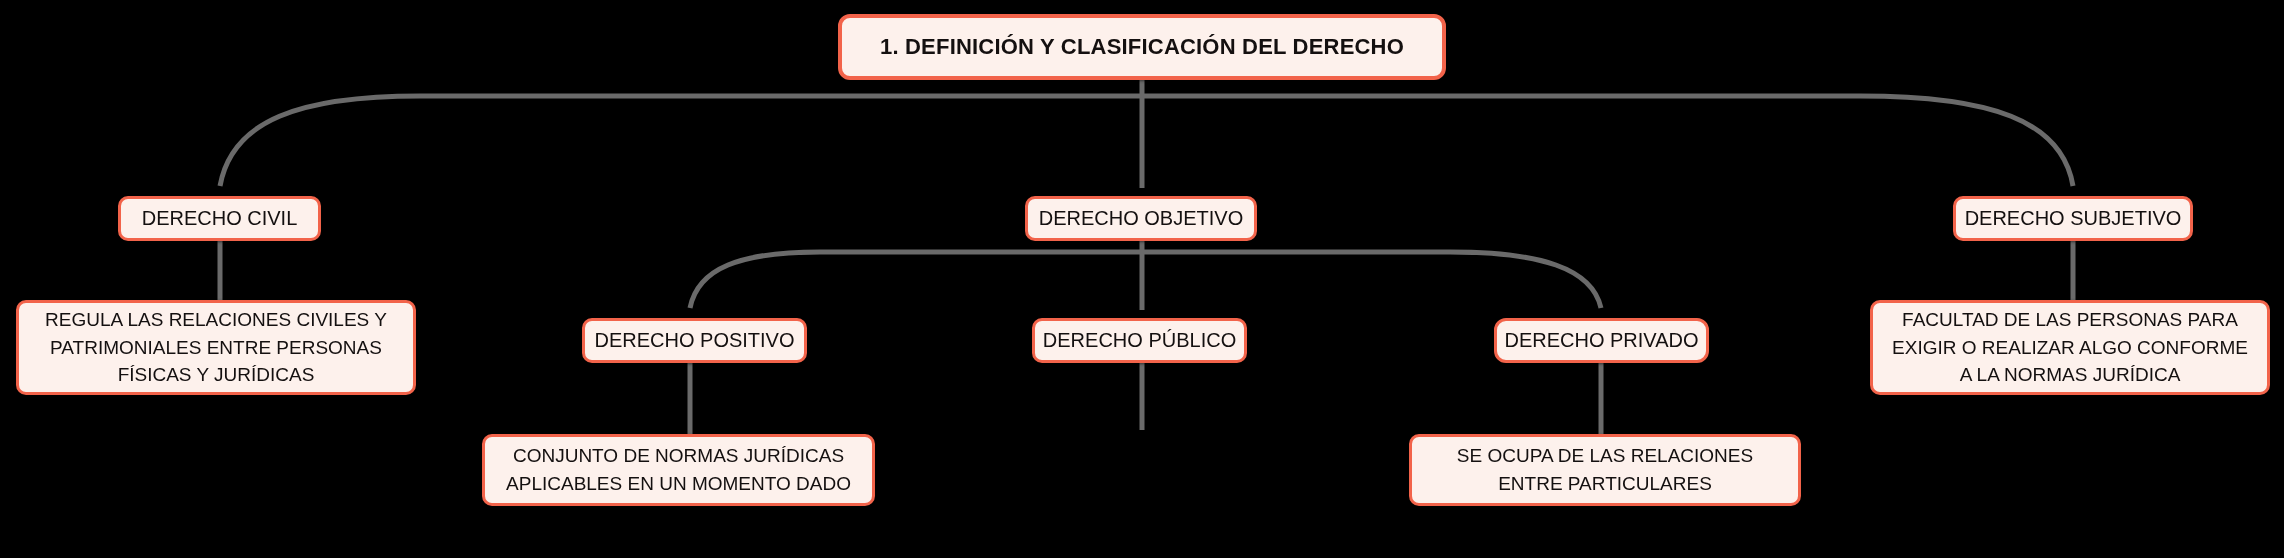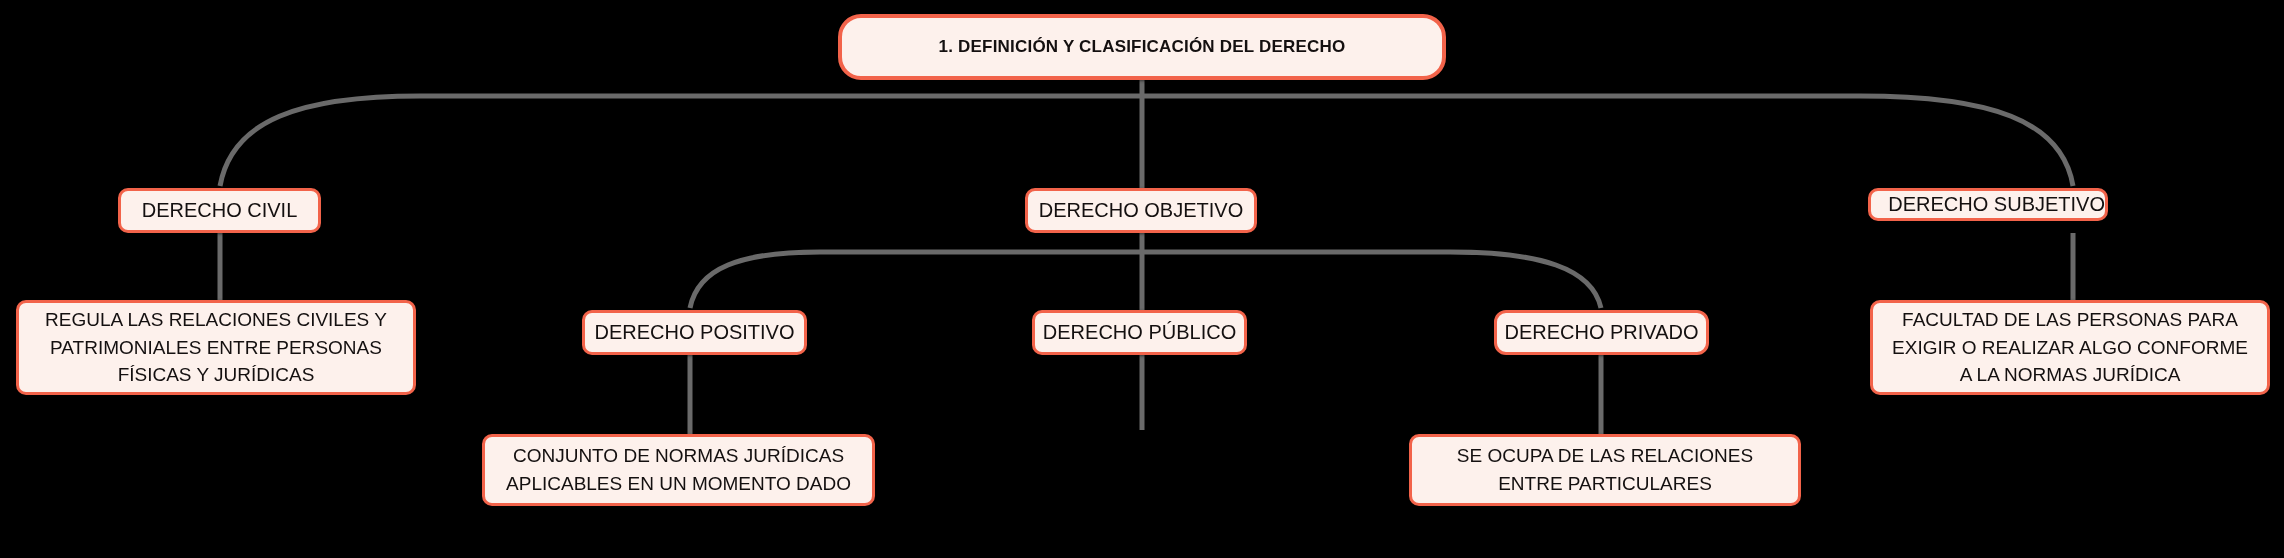--- a/index.html
+++ b/index.html
@@ -31,29 +31,30 @@
     border-radius: 10px;
     display: flex;
     align-items: center;
     justify-content: center;
     text-align: center;
     color: #141010;
     box-shadow: 0 1px 3px rgba(0,0,0,0.55);
     z-index: 2;
   }
   .node-root {
-    font-size: 17px;
+    font-size: 22px;
     font-weight: bold;
     letter-spacing: 0.2px;
     border-width: 4px;
-    border-radius: 23px;
+    border-radius: 12px;
   }
   .node-branch {
     font-size: 20px;
     font-weight: normal;
+    margin-top: 8px;
   }
   .node-leaf {
     font-size: 19px;
     font-weight: normal;
     line-height: 1.45;
     padding: 25px 14px;
   }
   .node-leaf .leaf-text {
     display: block;
     width: 100%;
@@ -98,21 +99,21 @@
   </div>
 
   <div class="node node-branch" style="left:118px; top:188px; width:203px; height:45px;">
     <span class="leaf-text">DERECHO CIVIL</span>
   </div>
 
   <div class="node node-branch" style="left:1025px; top:188px; width:232px; height:45px;">
     <span class="leaf-text">DERECHO OBJETIVO</span>
   </div>
 
-  <div class="node node-branch" style="left:1868px; top:188px; width:240px; height:33px;justify-content:flex-end;">
+  <div class="node node-branch" style="left:1953px; top:188px; width:240px; height:45px;">
     <span class="leaf-text">DERECHO SUBJETIVO</span>
   </div>
 
   <div class="node node-leaf" style="left:16px; top:300px; width:400px; height:95px;">
     <span class="leaf-text">REGULA LAS RELACIONES CIVILES Y PATRIMONIALES ENTRE PERSONAS FÍSICAS Y JURÍDICAS</span>
   </div>
 
   <div class="node node-branch" style="left:582px; top:310px; width:225px; height:45px;">
     <span class="leaf-text">DERECHO POSITIVO</span>
   </div>

